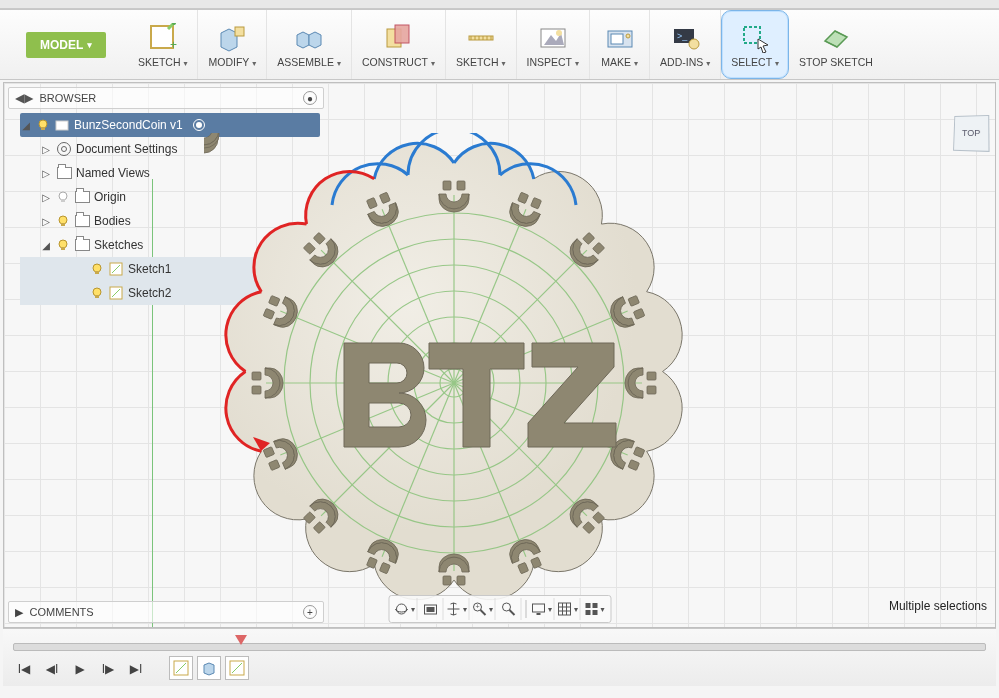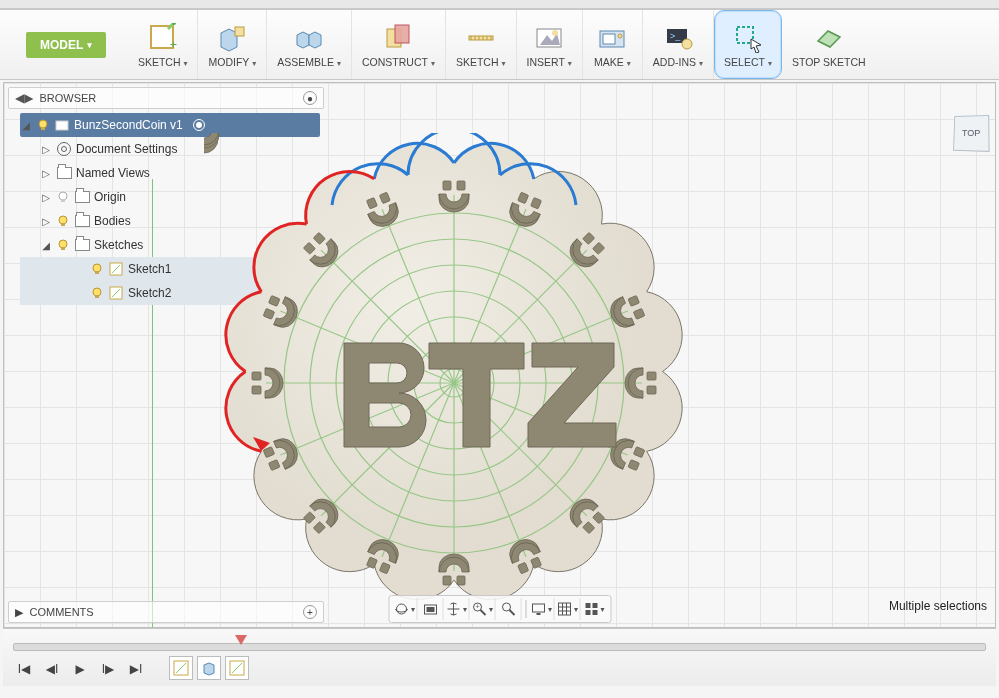--- a/index.html
+++ b/index.html
@@ -254,21 +254,21 @@
 
   <div class="ribbon-group">
     <div class="ribbon-icon">
       <svg width="30" height="30">
           <rect x="3" y="6" width="24" height="18" fill="#fff" stroke="#888"></rect>
           <polygon points="6,22 13,12 18,18 23,10 26,22" fill="#aab"></polygon>
           <circle cx="21" cy="10" r="3" fill="#f3dfa0"></circle>
         </svg>
     </div>
     <div class="ribbon-label">
-        <span>INSERT</span>
+        <span>INSPECT</span>
         <span class="drop"></span>
       </div>
   </div>
 
   <div class="ribbon-group">
     <div class="ribbon-icon">
       <svg width="30" height="30">
           <rect x="3" y="8" width="24" height="16" fill="#d8e3ef" stroke="#5b89b3"></rect>
           <rect x="6" y="11" width="12" height="10" fill="#fff" stroke="#5b89b3"></rect>
           <circle cx="23" cy="13" r="2" fill="#f3dfa0" stroke="#b99a3f"></circle>

